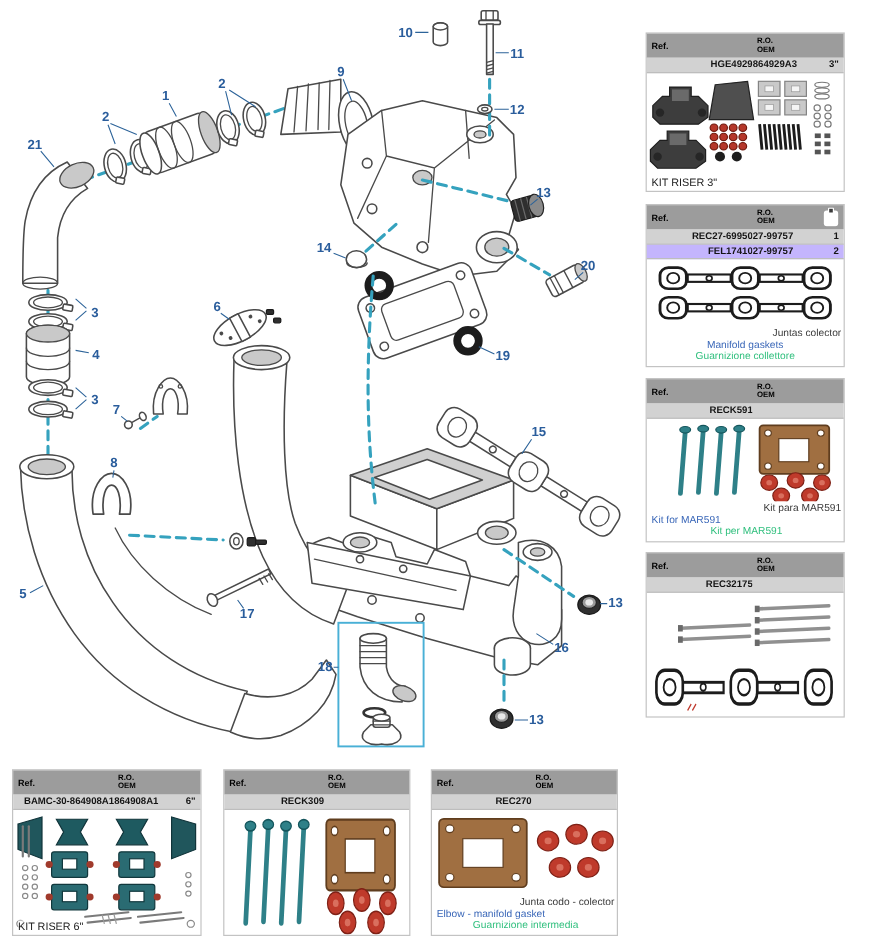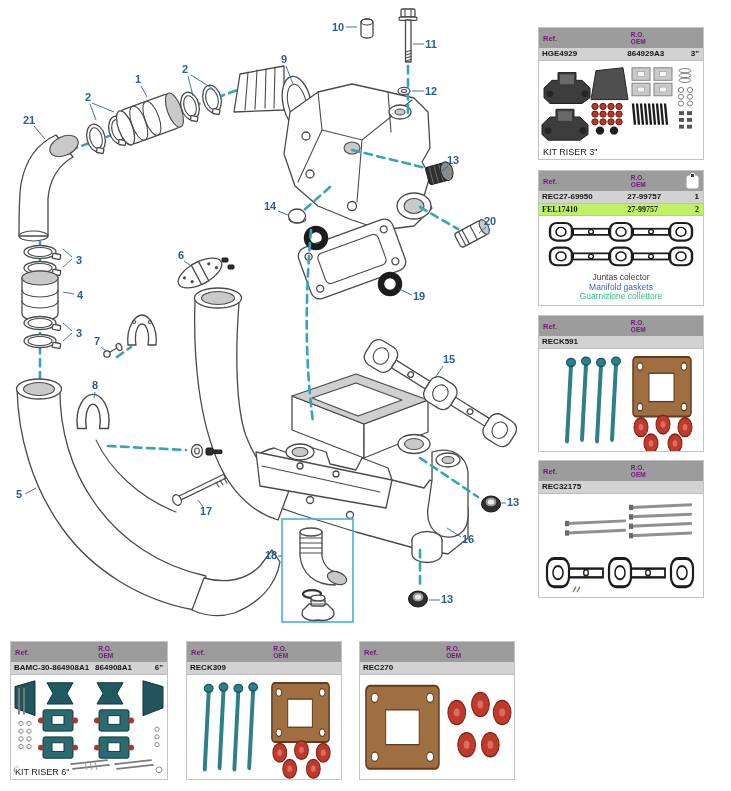--- a/index.html
+++ b/index.html
@@ -13,36 +13,36 @@
   .dsh{fill:none;stroke:#35a2be;stroke-width:2.6;stroke-dasharray:7.5 5.5;stroke-linecap:round;}
   .ld{fill:none;stroke:#2c6399;stroke-width:0.9;}
   .co{font-family:"Liberation Sans",sans-serif;font-size:11px;font-weight:bold;fill:#2a5d9c;text-anchor:middle;}
   .oring{fill:none;stroke:#1c1c1c;stroke-width:6.5;}
   .bluebox{fill:none;stroke:#49b0d6;stroke-width:1.6;}
 
   #diagram{position:absolute;left:0;top:0;}
 
   
   .card{position:absolute;background:#fff;border:1px solid #c3c3c3;box-sizing:border-box;display:flex;flex-direction:column;}
-  .chead{height:20px;background:#9c9c9c;color:#701a75;position:relative;flex:0 0 20px;}
+  .chead{height:20px;background:#9c9c9c;color:#000000;position:relative;flex:0 0 20px;}
   .h-ref{position:absolute;left:4px;top:6px;font-size:7.5px;font-weight:bold;}
   .h-oem{position:absolute;left:56%;top:2.5px;font-size:6.5px;font-weight:bold;line-height:7.5px;}
   .h-oem span{display:block;}
   .pkg{position:absolute;right:4px;top:2px;}
   .crow{display:flex;align-items:center;height:11.5px;flex:0 0 11.5px;background:#d2d2d2;font-size:8px;font-weight:bold;color:#151515;border-bottom:1px solid #bdbdbd;}
-  .crow.alt{background:#bef264;font-family:Liberation Serif, serif;}
-  .c-ref{flex:0 0 52%;padding-left:3px;white-space:nowrap;overflow:hidden;}
+  .crow.alt{background:#c4b5fd;}
+  .c-ref{flex:0 0 52%;padding-left:3px;white-space:nowrap;overflow:hidden;text-align:right;}
   .c-oem{flex:1;white-space:nowrap;}
   .c-qty{padding-right:4px;text-align:right;min-width:14px;}
   .cbody{flex:1;position:relative;overflow:hidden;}
   .cbody svg{position:absolute;left:0;top:0;width:100%;height:100%;}
   .capov{position:absolute;left:4px;bottom:2px;font-size:9px;color:#222;background:rgba(255,255,255,.7);}
   .ccaps{flex:0 0 auto;padding:1px 2px 3px 2px;font-size:8.5px;line-height:9.6px;text-align:center;}
   .ccaps.left{text-align:left;padding-left:4px;}
-  .c1{color:#3a3a3a;}
+  .c1{color:#3a3a3a;text-align:right;}
   .c2{color:#3a67b8;}
   .c3{color:#2fbf7d;text-align:center;}
 
   #t1{left:538px;top:27px;width:166px;height:133px;}
   #t2{left:538px;top:170px;width:166px;height:136px;}
   #t3{left:538px;top:315px;width:166px;height:137px;}
   #t4{left:538px;top:460px;width:166px;height:138px;}
   #b1{left:10px;top:641px;width:158px;height:139px;}
   #b2{left:186px;top:641px;width:156px;height:139px;}
   #b3{left:359px;top:641px;width:156px;height:139px;}
@@ -517,20 +517,25 @@
       </g>
       <g fill="#d96f5e">
         <circle cx="102" cy="58" r="2.4"></circle>
           <circle cx="124" cy="56" r="2.4"></circle>
           <circle cx="146" cy="58" r="2.4"></circle>
         <circle cx="112" cy="70" r="2.4"></circle>
           <circle cx="136" cy="70" r="2.4"></circle>
       </g>
     </svg>
   </div>
+  <div class="ccaps left">
+    <div class="c1">Kit para MAR591</div>
+    <div class="c2">Kit for MAR591</div>
+    <div class="c3">Kit per MAR591</div>
+  </div>
 </div>
 
 <div class="card" id="t4">
   <div class="chead">
     <span class="h-ref">Ref.</span>
     <span class="h-oem">
         <span>R.O.</span>
         <span>OEM</span>
       </span>
   </div>
@@ -731,13 +736,18 @@
       </g>
       <g fill="#d96f5e">
         <circle cx="98" cy="28" r="3"></circle>
           <circle cx="122" cy="22" r="3"></circle>
           <circle cx="144" cy="28" r="3"></circle>
         <circle cx="108" cy="52" r="3"></circle>
           <circle cx="132" cy="52" r="3"></circle>
       </g>
     </svg>
   </div>
+  <div class="ccaps left">
+    <div class="c1">Junta codo - colector</div>
+    <div class="c2">Elbow - manifold gasket</div>
+    <div class="c3">Guarnizione intermedia</div>
+  </div>
 </div>
 
 </body></html>

